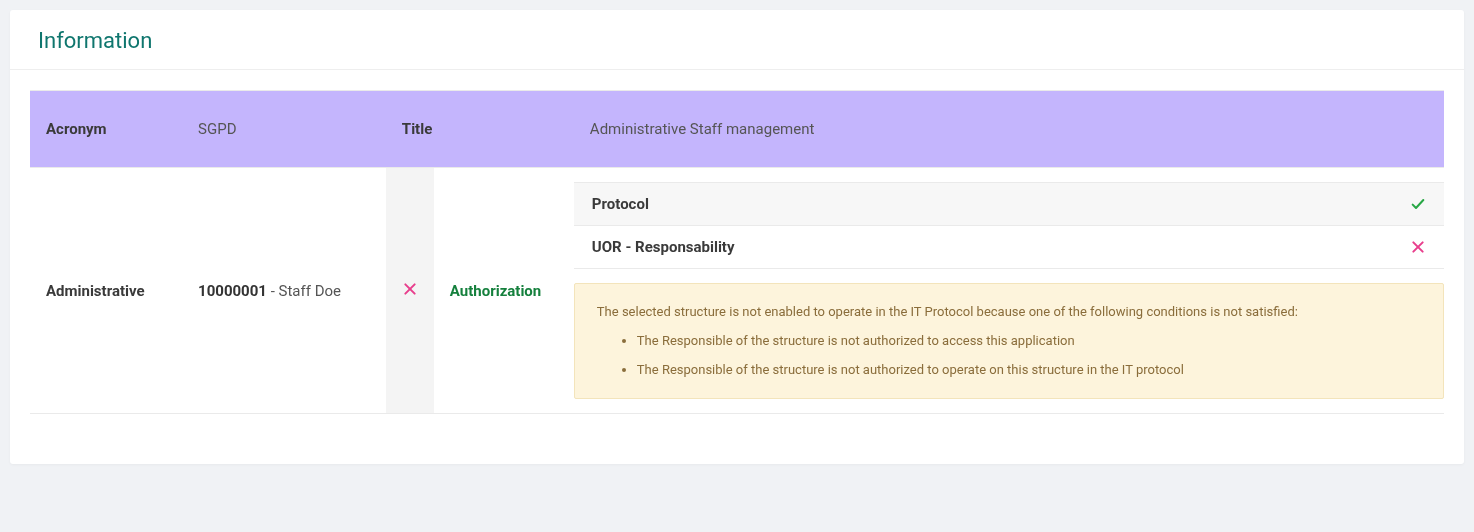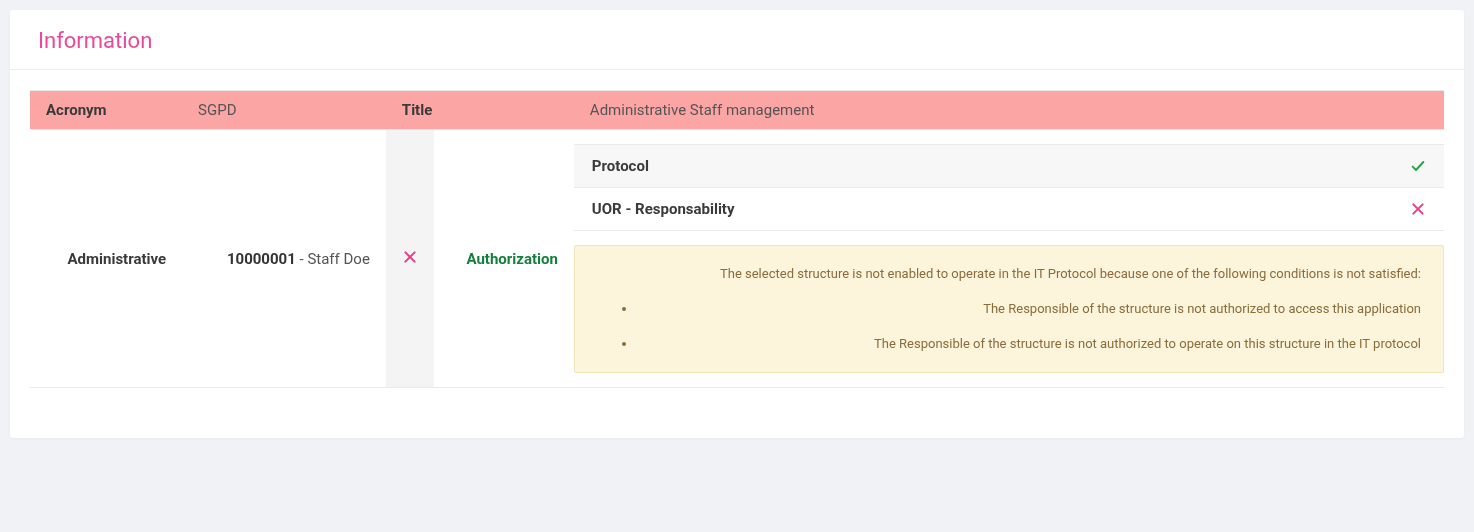--- a/index.html
+++ b/index.html
@@ -20,40 +20,39 @@
       box-shadow: 0 1px 3px rgba(0,0,0,0.04);
       padding-bottom: 30px;
     }
     .panel-header {
       padding: 18px 28px 16px;
       border-bottom: 1px solid #eee;
     }
     .panel-title {
       font-size: 22px;
       font-weight: 400;
-      color: #ec4899;
+      color: #0f766e;
     }
     .table {
       width: calc(100% - 40px);
       margin: 20px;
       border-collapse: separate;
       border-spacing: 0;
     }
     .table tr.header-row td {
-      background: #fca5a5;
+      background: #c4b5fd;
       border-top: 1px solid #eaeaea;
       border-bottom: 1px solid #eaeaea;
-      padding: 10px 16px;
+      padding: 29px 16px;
       vertical-align: middle;
     }
     .table tr.data-row > td {
       padding: 14px 16px;
       vertical-align: middle;
       border-bottom: 1px solid #eaeaea;
-      text-align: right;
     }
     .label-cell {
       font-weight: 700;
       color: #3a3a3a;
       white-space: nowrap;
     }
     .value-cell {
       color: #555;
     }
     .bold-id {
@@ -98,21 +97,21 @@
       margin-top: 14px;
       border-radius: 2px;
       font-size: 13px;
       line-height: 1.6;
     }
     .alert ul {
       margin-top: 4px;
       padding-left: 40px;
     }
     .alert li {
-      margin-top: 14px;
+      margin-top: 8px;
     }
     .icon {
       display: inline-block;
       width: 16px;
       height: 16px;
     }
     .icon svg {
       width: 100%;
       height: 100%;
       display: block;

